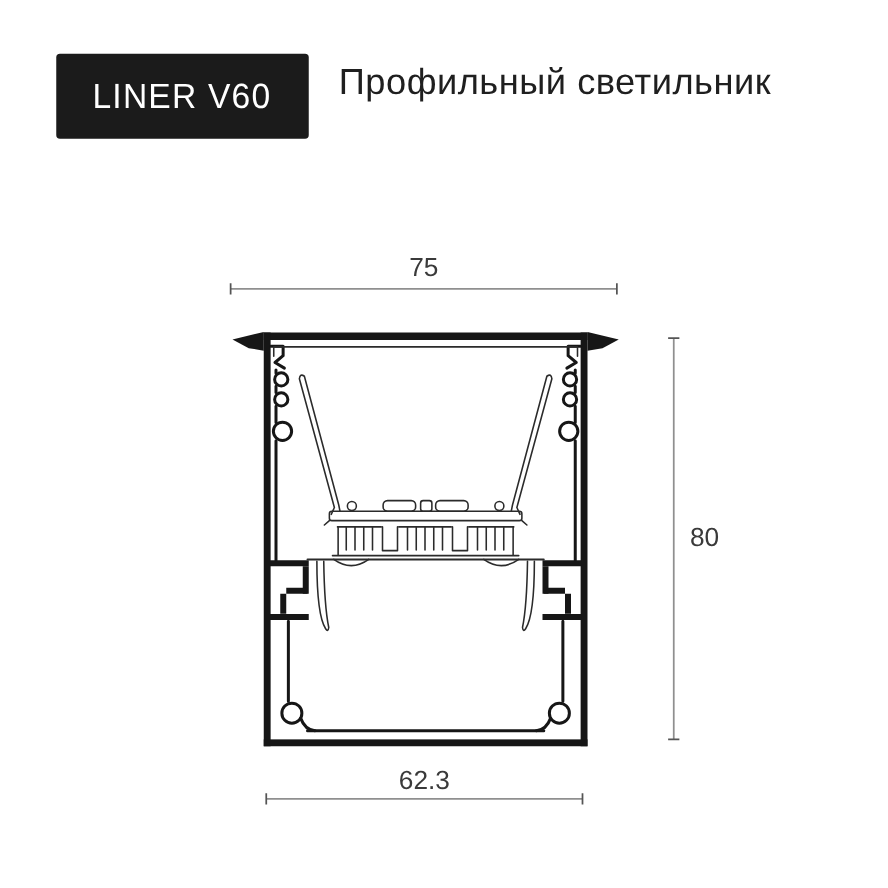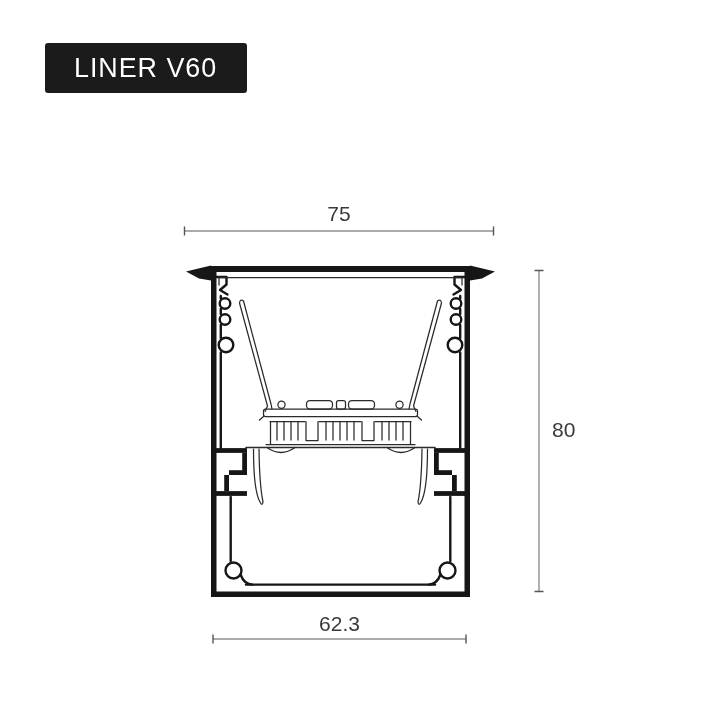--- a/index.html
+++ b/index.html
@@ -1,18 +1,18 @@
 <!DOCTYPE html>
 <html style="--background: #ffffff; --badge-bg: #1b1b1b; --badge-text: #ffffff; --title-text: #1f1f1f; --line: #161616; --thin-line: #2b2b2b; --dim-line: #8f8f8f; --dim-text: #3a3a3a;"><head>
 <meta charset="utf-8">
 <style>
   html,body{margin:0;padding:0;background:#fff;}
   .page{position:relative;width:710px;height:710px;background:var(--background,#fff);overflow:hidden;
         font-family:"Liberation Sans",sans-serif;}
-  .badge{position:absolute;left:45px;top:43px;width:202px;height:50px;background:var(--badge-bg,#1b1b1b);
+  .badge{position:absolute;left:45px;top:43px;width:202px;height:68px;background:var(--badge-bg,#1b1b1b);
          border-radius:3px;display:flex;align-items:center;justify-content:center;}
   .badge span{color:var(--badge-text,#fff);font-size:28px;letter-spacing:1px;white-space:nowrap;
               transform:scaleX(.96);}
   .title{position:absolute;left:271px;top:50px;font-size:29px;letter-spacing:.4px;
          color:var(--title-text,#1f1f1f);white-space:nowrap;}
   svg{position:absolute;left:0;top:0;}
   .fl{fill:var(--line,#161616);stroke:none;}
   .t{fill:none;stroke:var(--line,#161616);stroke-width:4.8;stroke-linecap:butt;}
   .m{fill:none;stroke:var(--line,#161616);stroke-width:2.4;stroke-linecap:round;stroke-linejoin:round;}
   .th{fill:none;stroke:var(--thin-line,#2b2b2b);stroke-width:1.25;stroke-linecap:round;stroke-linejoin:round;}
@@ -23,20 +23,21 @@
 </style>
 </head>
 <body>
 
 <div class="page">
 
   <div class="badge">
     <span>LINER V60</span>
   </div>
 
+  <div class="title">Профильный светильник</div>
 
   <svg width="710" height="710" viewBox="0 0 710 710">
 
     <g>
       <path class="dim" d="M184.5,231 H493.5"></path>
       <path class="tick" d="M184.5,226.5 V235.5 M493.5,226.5 V235.5"></path>
       <text class="dimlabel" x="339" y="221" text-anchor="middle">75</text>
     </g>
 
     <g>

